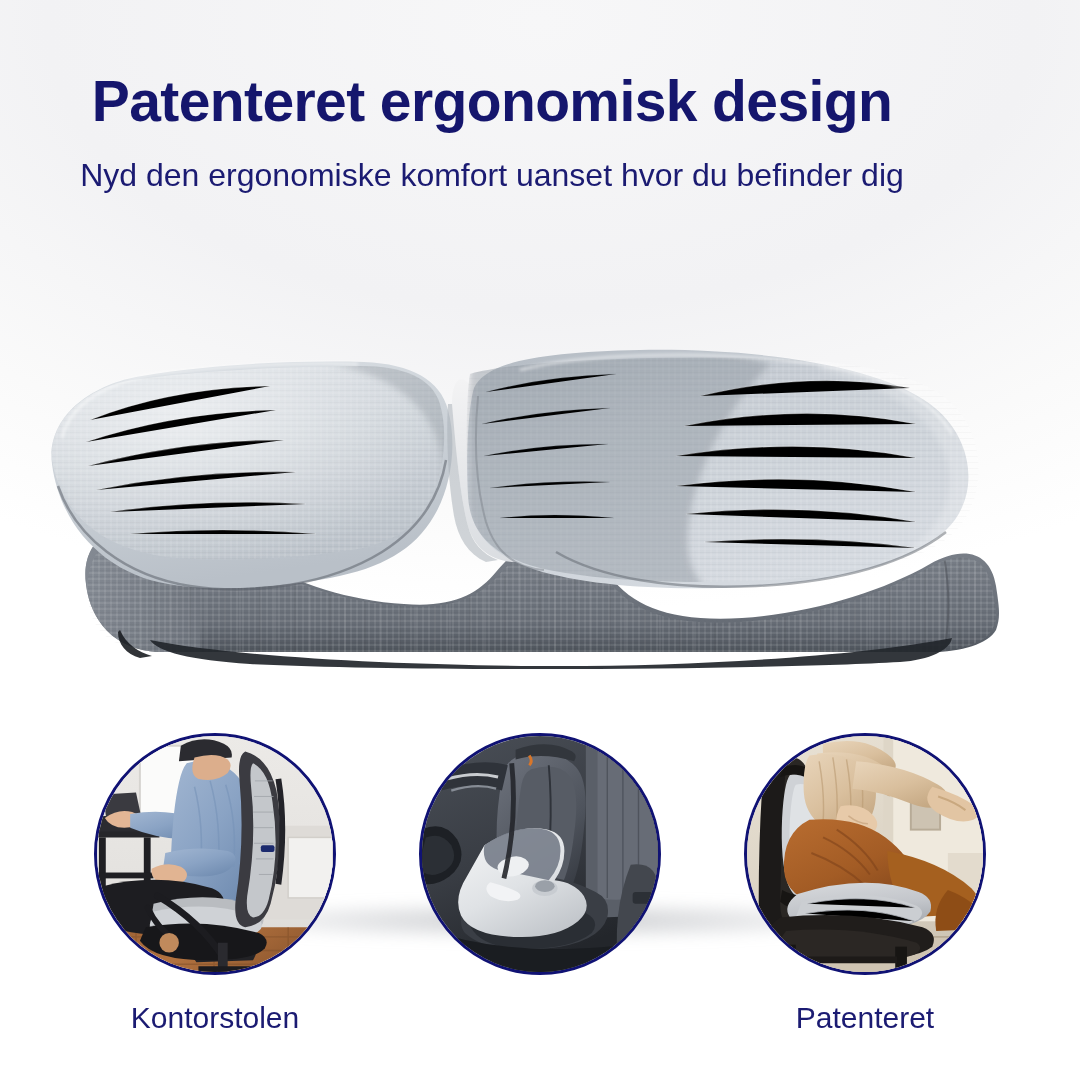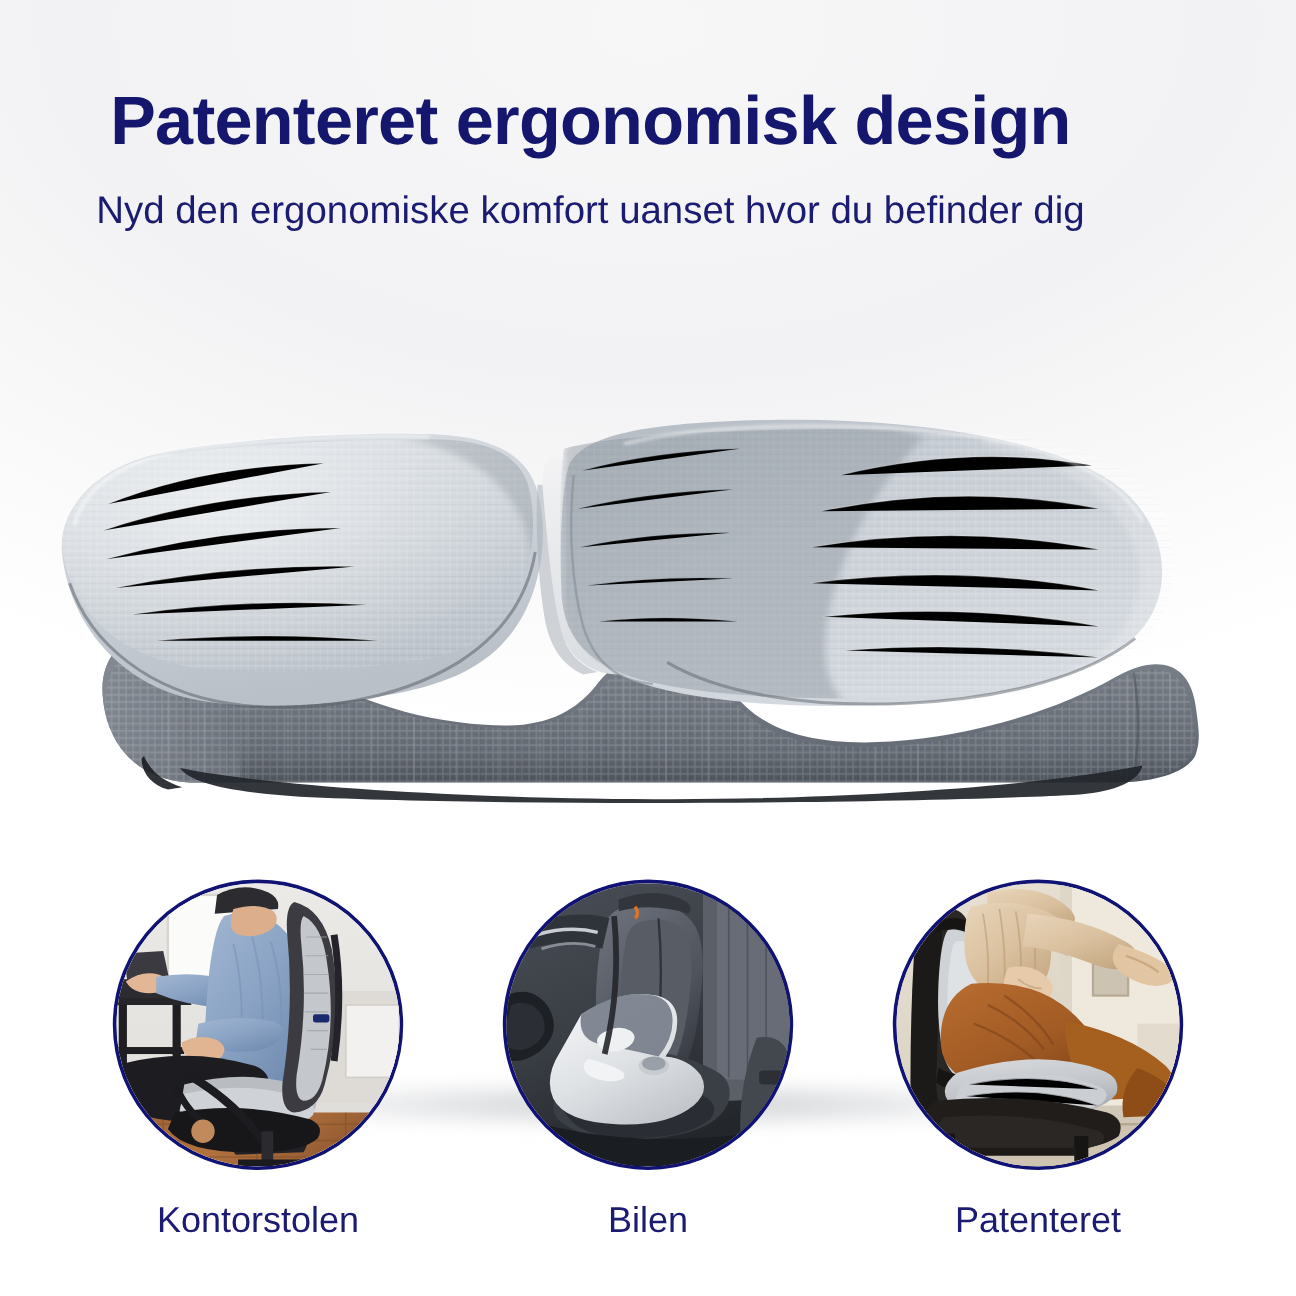--- a/index.html
+++ b/index.html
@@ -460,17 +460,16 @@
           <rect x="38" y="214" width="12" height="28" fill="#171513"></rect>
           <rect x="152" y="216" width="12" height="26" fill="#171513"></rect>
           <path d="M50 226 h104 v7 h-104 Z" fill="#1d1a18"></path>
         </svg>
       </div>
     </div>
   </div>
 
   <div class="captions">
     <div class="caption cap1">Kontorstolen</div>
-    <div class="caption cap2">Bilen</div>
     <div class="caption cap3">Patenteret</div>
   </div>
 
 </div>
 
 </body></html>

